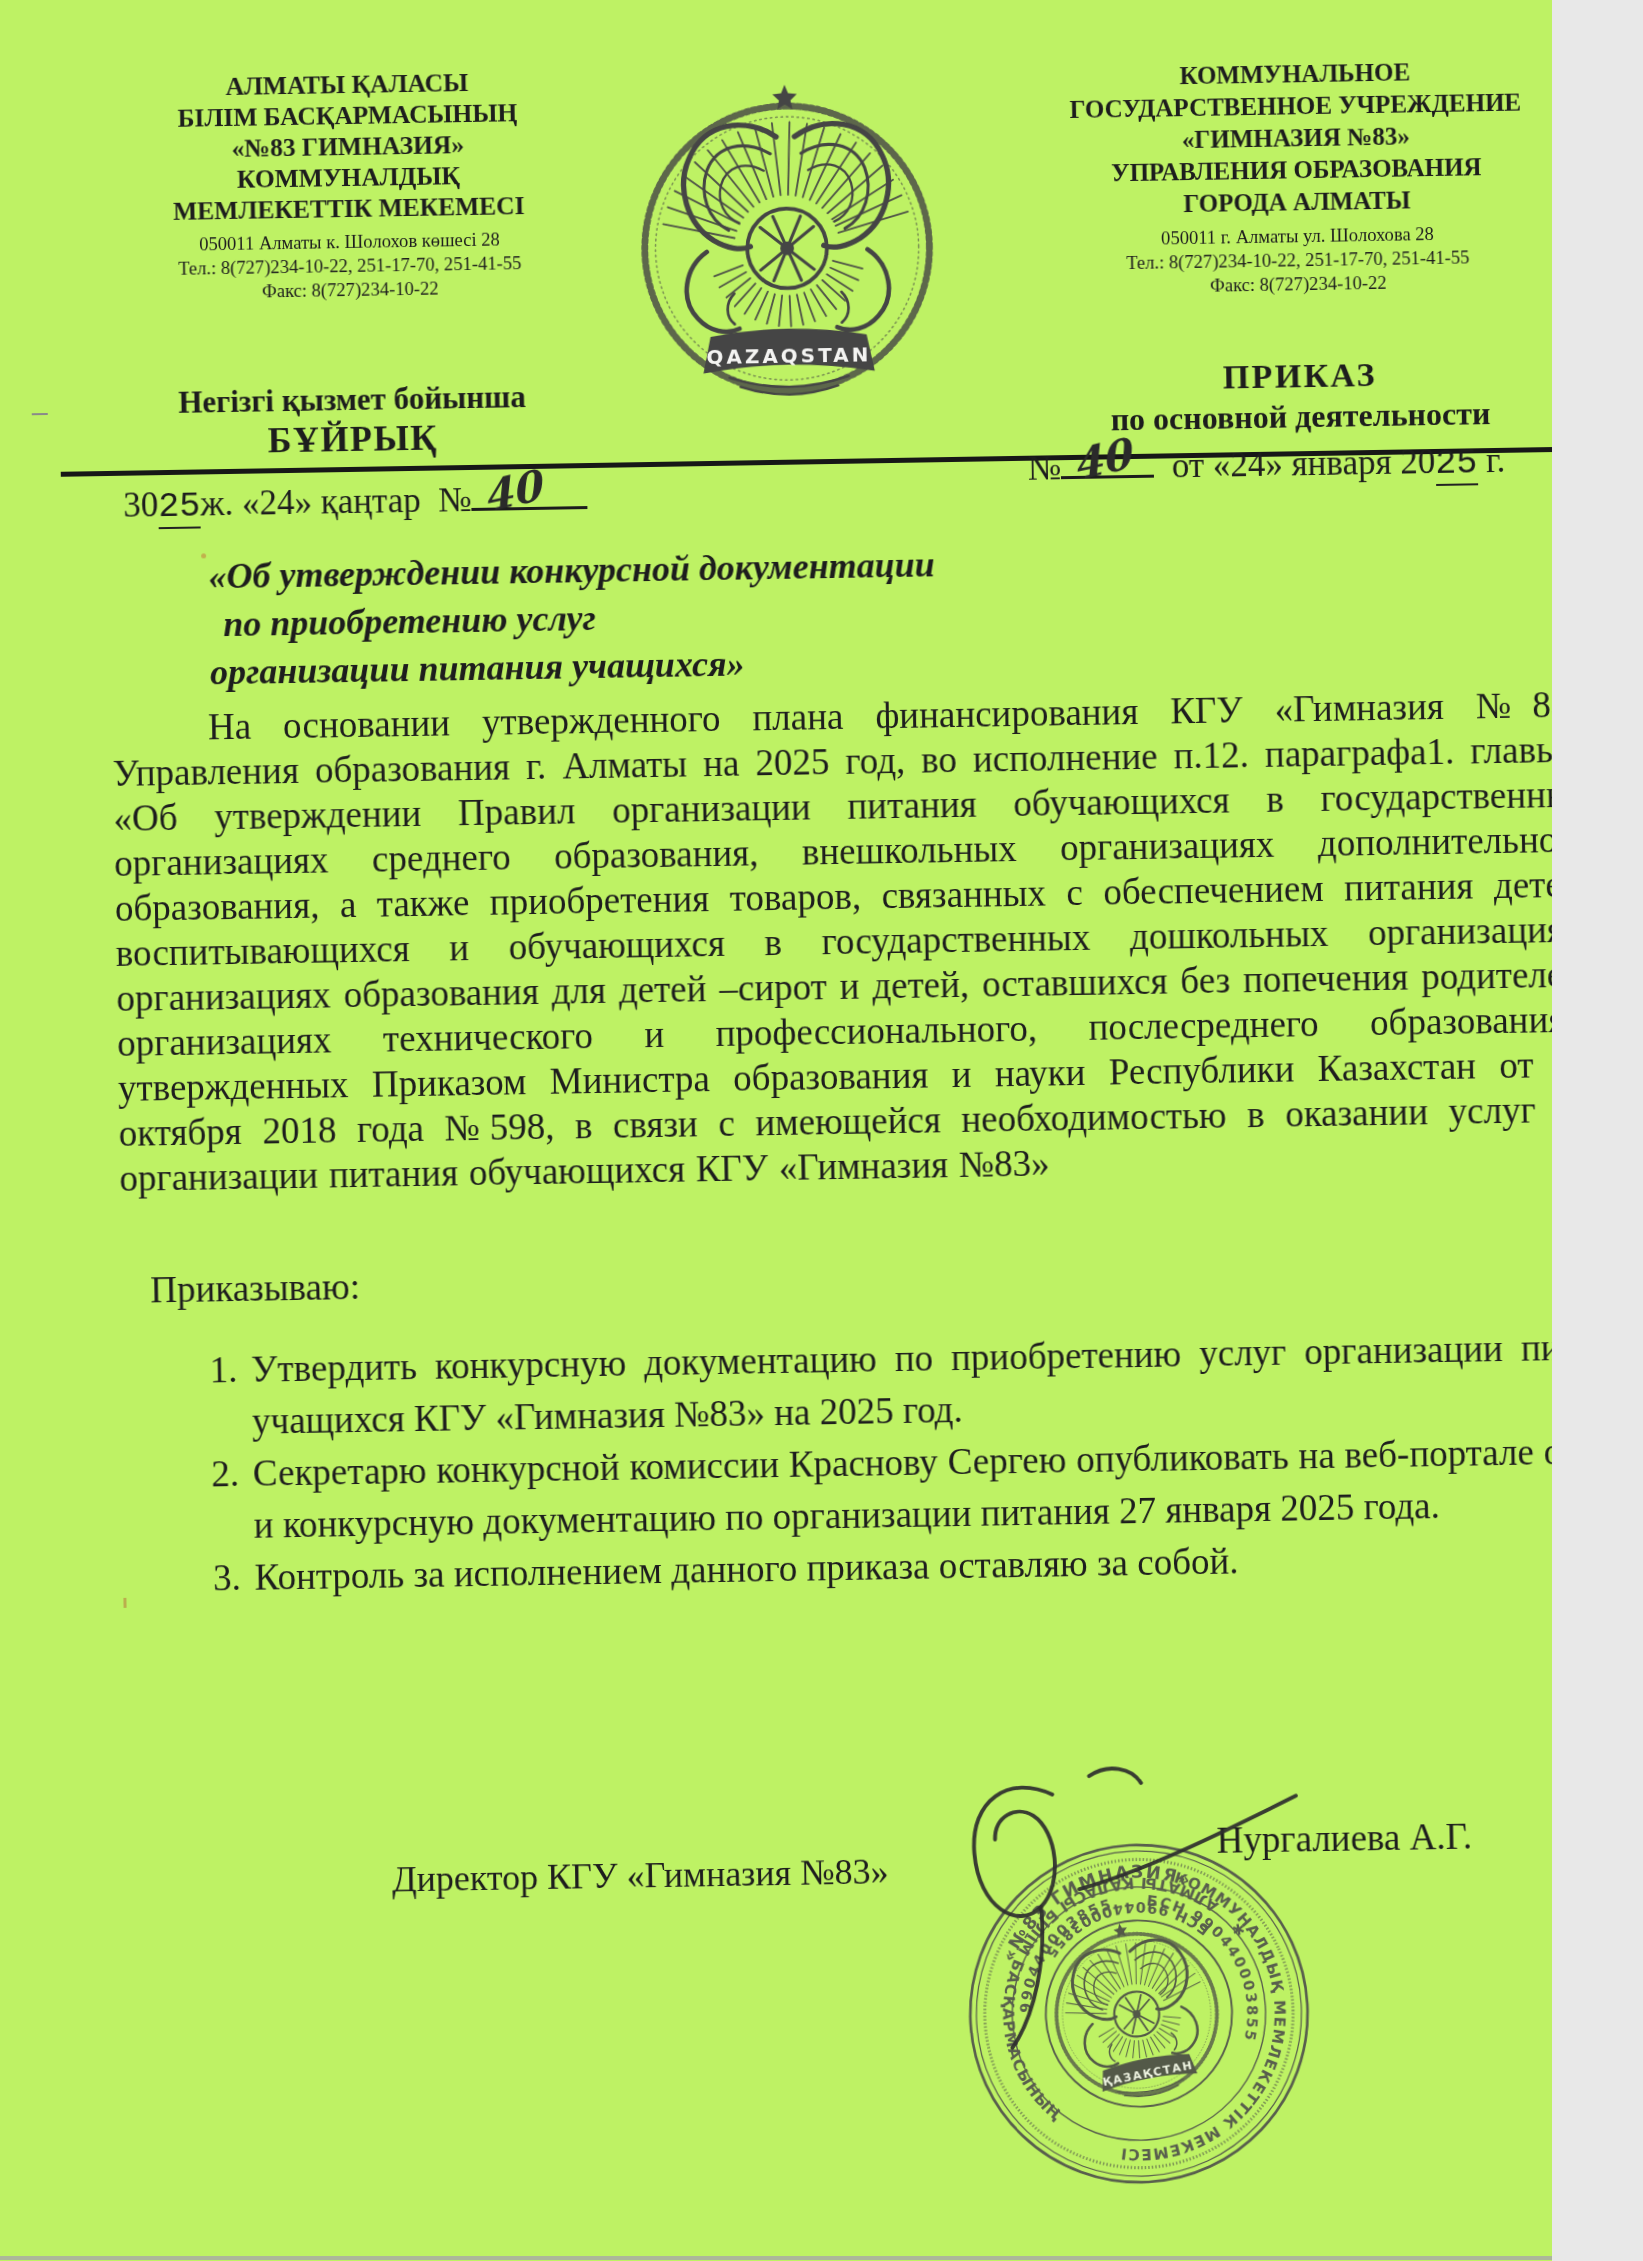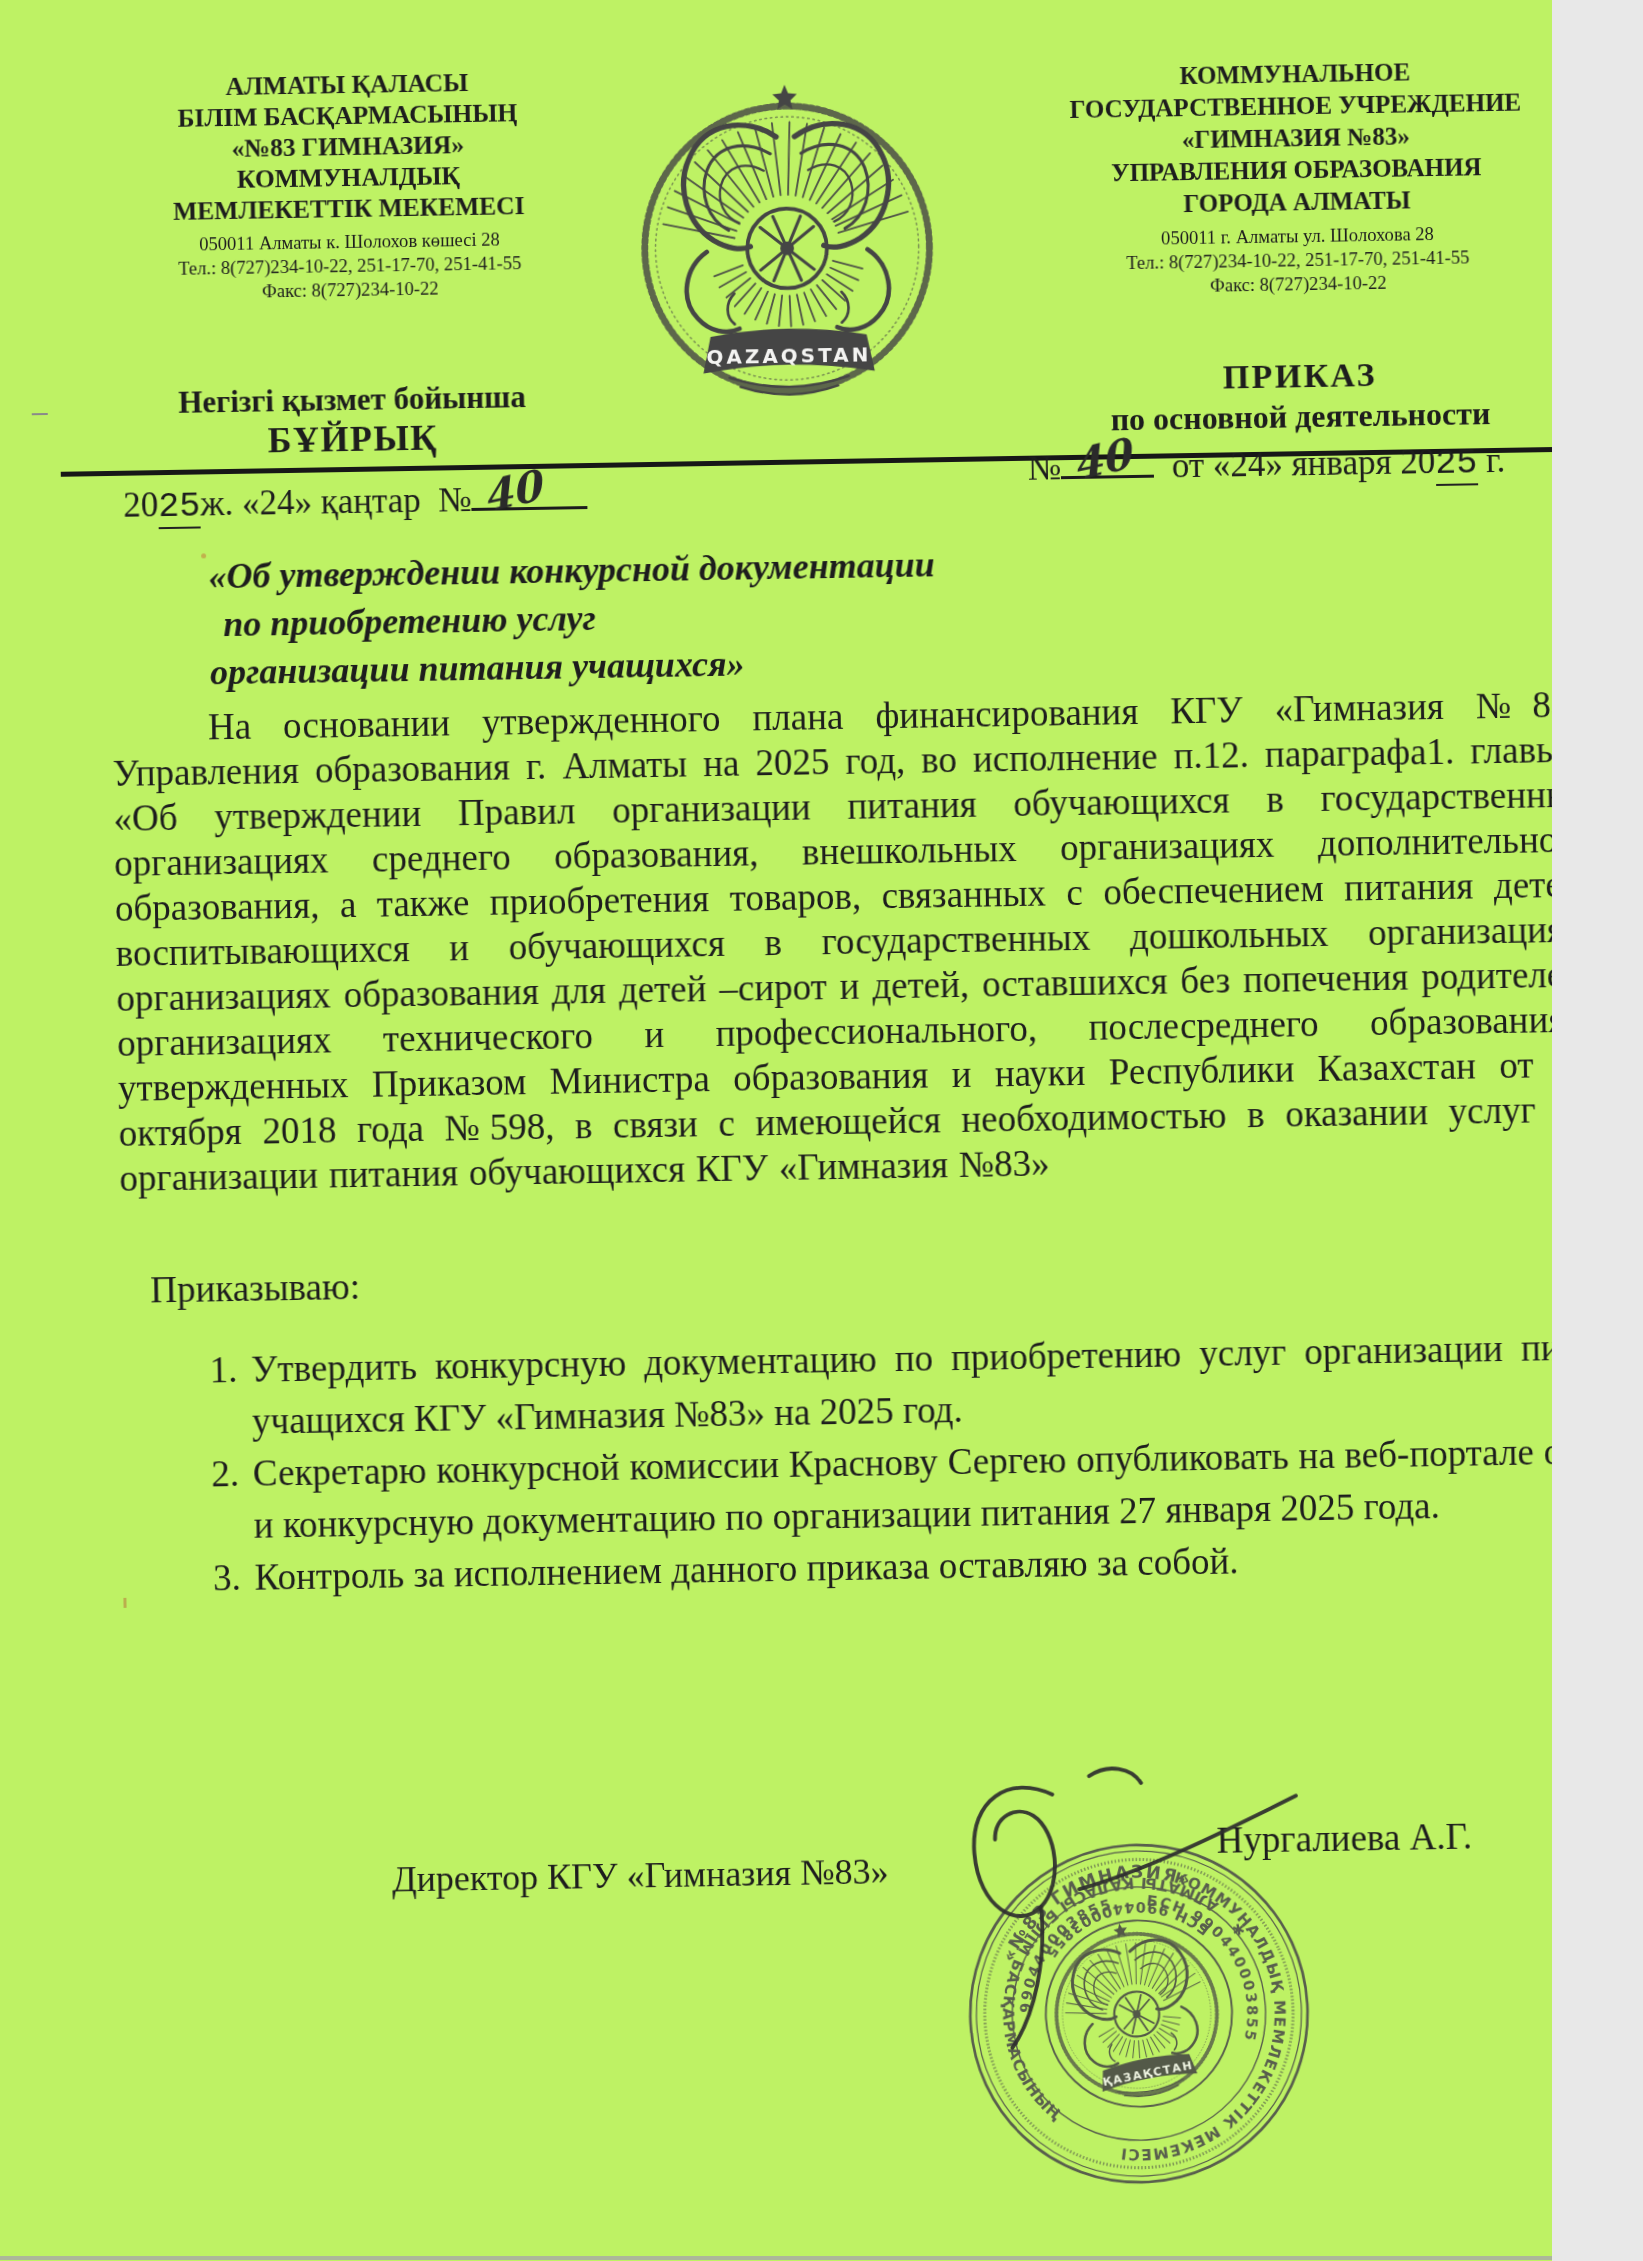--- a/index.html
+++ b/index.html
@@ -164,21 +164,21 @@
     </div>
 
     <div class="abs order-type" style="left:1006px;top:364px;width:611px;">
       <div class="ot-l2-ru">ПРИКАЗ</div>
       <div class="ot-l1-ru">по основной деятельности</div>
     </div>
 
     <div class="rule"></div>
 
     <div class="abs dateline" style="left:133px;top:475px;">
-      <span>20</span><span class="u">25</span><span>ж. «24» қаңтар</span>&nbsp;
+      <span>30</span><span class="u">25</span><span>ж. «24» қаңтар</span>&nbsp;
       <span>№</span><span class="blank blank-kk"><span class="hand">40</span></span>
     </div>
 
     <div class="abs dateline" style="left:1038px;top:453px;">
       <span>№</span><span class="blank blank-ru"><span class="hand">40</span></span>&nbsp;
       <span>от «24» января 20</span><span class="u">25</span>&nbsp;<span>г.</span>
     </div>
 
     <div class="abs subject" style="left:217px;top:543px;">
       <div>«Об утверждении конкурсной документации</div>

